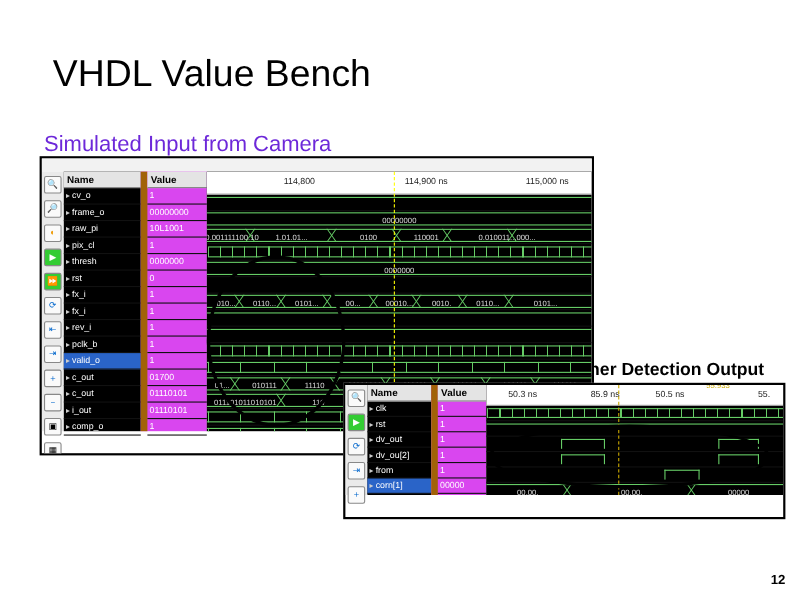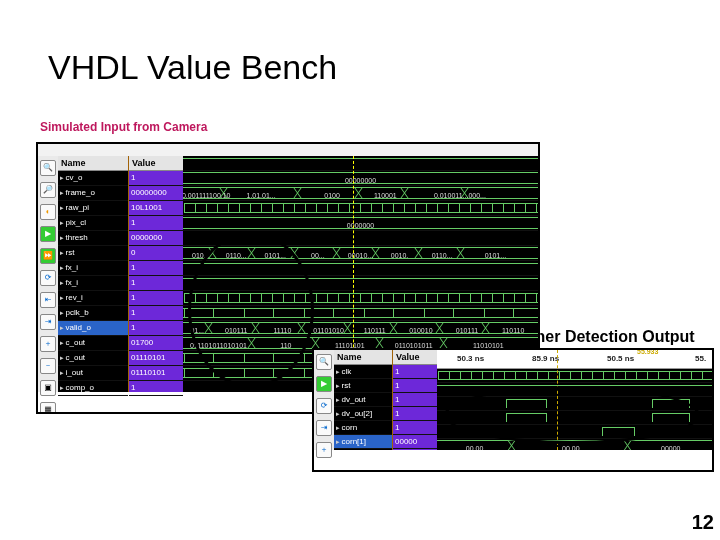--- a/index.html
+++ b/index.html
@@ -17,37 +17,37 @@
     top: 48px;
     left: 48px;
     font-size: 34px;
     color: #000;
     font-weight: 400;
   }
   .caption-top {
     position: absolute;
     top: 120px;
     left: 40px;
-    font-size: 12px;
-    font-weight: 700;
-    color: #be185d;
+    font-size: 20px;
+    font-weight: 400;
+    color: #6d28d9;
   }
   .caption-right {
     position: absolute;
     top: 328px;
     left: 508px;
     font-size: 16px;
     font-weight: 700;
     color: #000;
   }
   .page-num {
     position: absolute;
     bottom: 6px;
     right: 6px;
-    font-size: 20px;
+    font-size: 12px;
     font-weight: 700;
     color: #000;
   }
 
   
   .wave-top {
     position: absolute;
     top: 142px;
     left: 36px;
     width: 500px;
@@ -104,24 +104,24 @@
     cursor: pointer;
   }
   .wv-names {
     width: 70px;
     background: #000;
     color: #fff;
     font-size: 8px;
   }
   .wv-values {
     width: 54px;
-    background: #6d28d9;
+    background: #d946ef;
     color: #fff;
     font-size: 8px;
-    border-left: 1px solid #a16207;
+    border-left: 6px solid #a16207;
   }
   .wv-col-head {
     background: #e4e4e4;
     color: #000;
     font-size: 9px;
     padding: 2px 3px;
     border-bottom: 1px solid #888;
     font-weight: 700;
   }
   .wv-sig, .wv-val, .wv-row {
@@ -232,21 +232,21 @@
     left: 312px;
     width: 398px;
     height: 120px;
     border: 2px solid #000;
     background: #fff;
     overflow: hidden;
   }
   .wave-bot .wv-body { height: 100px; }
   .wave-bot .wv-names { width: 58px; }
   .wave-bot .wv-values { width: 44px; }
-  .wave-bot .wv-ruler { height: 18px; font-weight: bold; }
+  .wave-bot .wv-ruler { height: 18px; }
   .wave-bot .wv-sig, .wave-bot .wv-val, .wave-bot .wv-row {
     height: 13px; line-height: 13px;
   }
   .wave-bot .cursor-time {
     left: 200px;
     color: #ca0;
   }
 </style>
 </head>
 <body>
@@ -307,20 +307,26 @@
       <div class="wv-val">1</div>
       <div class="wv-val">1</div>
       <div class="wv-val">1</div>
       <div class="wv-val">01700</div>
       <div class="wv-val">01110101</div>
       <div class="wv-val">01110101</div>
       <div class="wv-val">1</div>
     </div>
 
     <div class="wv-waves">
+      <div class="wv-ruler" style="background:#fff;color:#000">
+
+        <span class="tick" style="left:70px">114,800</span>
+        <span class="tick" style="left:180px">114,900 ns</span>
+        <span class="tick" style="left:290px">115,000 ns</span>
+      </div>
 
       <div class="wv-row">
           <div class="flat-high"></div>
         </div>
 
       <div class="wv-row">
         <div class="bus">
             <span class="bval" style="left:50%">00000000</span>
           </div>
       </div>
@@ -444,41 +450,41 @@
       <div class="tbtn" style="color:#06c">⇥</div>
       <div class="tbtn" style="color:#06c">＋</div>
     </div>
 
     <div class="wv-names">
       <div class="wv-col-head">Name</div>
       <div class="wv-sig">clk</div>
       <div class="wv-sig">rst</div>
       <div class="wv-sig">dv_out</div>
       <div class="wv-sig">dv_ou[2]</div>
-      <div class="wv-sig">corn</div>
+      <div class="wv-sig">from</div>
       <div class="wv-sig sel">corn[1]</div>
     </div>
 
     <div class="wv-values">
       <div class="wv-col-head">Value</div>
       <div class="wv-val">1</div>
       <div class="wv-val">1</div>
       <div class="wv-val">1</div>
       <div class="wv-val">1</div>
       <div class="wv-val">1</div>
       <div class="wv-val">00000</div>
     </div>
 
     <div class="wv-waves">
       <div class="wv-ruler" style="background:#fff;color:#000">
         <span class="cursor-time" style="color:#ca0;top:-2px;font-size:7px">55.933</span>
         <span class="tick" style="left:20px">50.3 ns</span>
         <span class="tick" style="left:95px">85.9 ns</span>
-        <span class="tick" style="left:170px">50.5 ns</span>
-        <span class="tick" style="left:258px">55.</span>
+        <span class="tick" style="left:154px">50.5 ns</span>
+        <span class="tick" style="left:247px">55.</span>
       </div>
 
       <div class="wv-row">
           <div class="toggle"></div>
         </div>
       <div class="wv-row">
           <div class="flat-high"></div>
         </div>
       <div class="wv-row">
         <div class="flat-low"></div>

